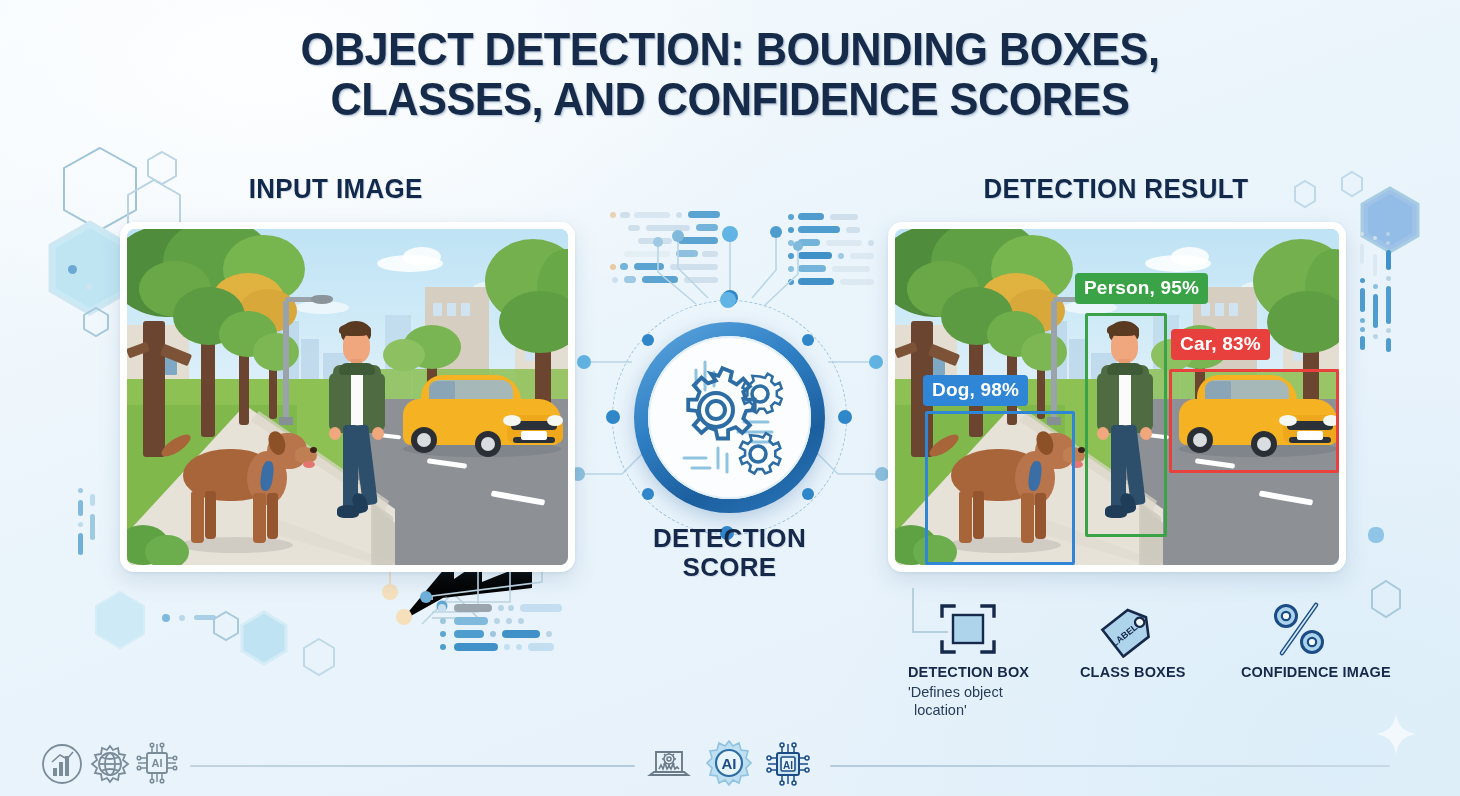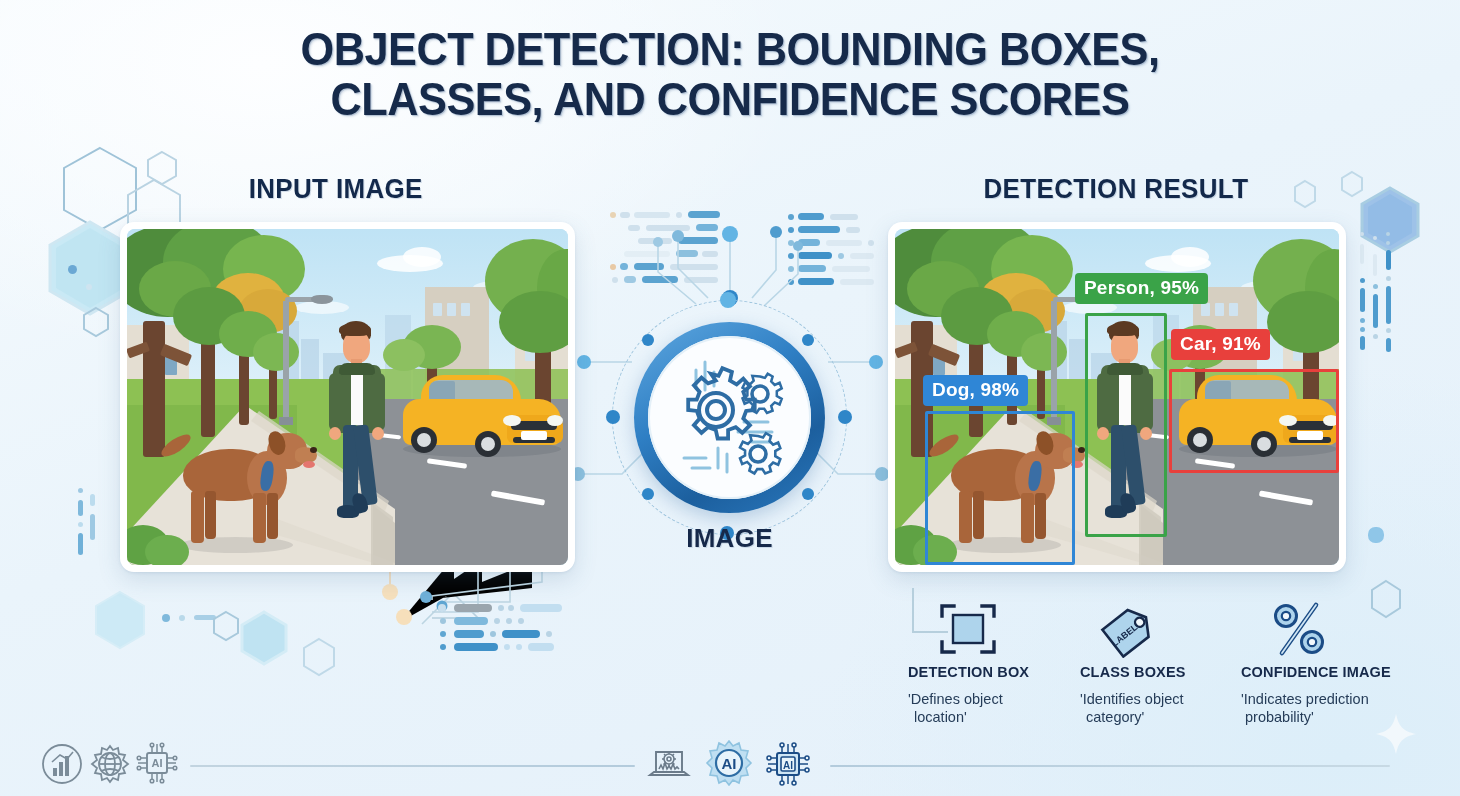--- a/index.html
+++ b/index.html
@@ -163,21 +163,21 @@
   #model-caption span { display:block; }
 
   
   #legend { position:absolute; left:908px; top:600px; width:520px; }
   .leg-item { position:absolute; top:0; }
   .leg-icon { height:58px; position:relative; margin-bottom:6px; }
   .leg-title {
     color:#16294a; font-weight:bold; font-size:14.5px; letter-spacing:.15px;
     white-space:nowrap;
   }
-  .leg-desc { color:#253c58; font-size:14.5px; line-height:18px; margin-top:10px; }
+  .leg-desc { color:#253c58; font-size:14.5px; line-height:18px; margin-top:3px; }
 
   
   .hexo { position:absolute; }
   .bar { position:absolute; border-radius:4px; }
   .dot { position:absolute; border-radius:50%; }
   .sparkle { position:absolute; }
   #divider-l { position:absolute; left:190px; top:765px; width:445px; height:2px;
                background:linear-gradient(90deg,#c2d4e0,#b3cbdc); border-radius:1px; }
   #divider-r { position:absolute; left:830px; top:765px; width:560px; height:2px;
                background:linear-gradient(90deg,#b3cbdc,#c7d9e4); border-radius:1px; }
@@ -648,21 +648,21 @@
       <div class="foliage" style="left:-10px;top:296px;width:52px;height:40px;background:#5fa244;"></div>
       <div class="foliage" style="left:18px;top:306px;width:44px;height:34px;background:#6cae4e;"></div>
 
       <div class="bbox" style="left:30px;top:182px;width:150px;height:154px;border-color:#2f86d6;"></div>
       <div class="bbox-label" style="left:28px;top:146px;background:#2f86d6;">Dog, 98%</div>
 
       <div class="bbox" style="left:190px;top:84px;width:82px;height:224px;border-color:#3aa348;"></div>
       <div class="bbox-label" style="left:180px;top:44px;background:#3aa348;">Person, 95%</div>
 
       <div class="bbox" style="left:274px;top:140px;width:170px;height:104px;border-color:#e8403c;"></div>
-      <div class="bbox-label" style="left:276px;top:100px;background:#e8403c;">Car, 91%</div>
+      <div class="bbox-label" style="left:276px;top:100px;background:#e8403c;">Car, 83%</div>
     </div>
   </div>
 
   <div id="model">
     <div class="ring-dash"></div>
     <div class="ring-outer"></div>
     <div class="ring-inner">
       <svg width="163" height="163" viewBox="0 0 163 163">
 
         <g stroke="#8fc3e0" stroke-width="3" stroke-linecap="round">
@@ -708,21 +708,22 @@
     <div class="node" style="left:108px;top:-8px;width:16px;height:16px;background:#62b4e4;"></div>
     <div class="node" style="left:108px;top:226px;width:14px;height:14px;"></div>
     <div class="node" style="left:-6px;top:110px;width:14px;height:14px;"></div>
     <div class="node" style="left:226px;top:110px;width:14px;height:14px;"></div>
     <div class="node" style="left:30px;top:34px;width:12px;height:12px;"></div>
     <div class="node" style="left:190px;top:34px;width:12px;height:12px;"></div>
     <div class="node" style="left:30px;top:188px;width:12px;height:12px;"></div>
     <div class="node" style="left:190px;top:188px;width:12px;height:12px;"></div>
   </div>
   <div id="model-caption">
-    <span>IMAGE</span>
+    <span>DETECTION</span>
+    <span>SCORE</span>
   </div>
 
   <svg style="position:absolute;left:908px;top:588px;" width="90" height="60" viewBox="0 0 90 60">
     <path d="M5 0 L5 44 L40 44" stroke="#b6cfdd" stroke-width="2" fill="none"></path>
   </svg>
 
   <div id="legend">
 
     <div class="leg-item" style="left:0px; width:160px;">
       <div class="leg-icon">
@@ -747,42 +748,34 @@
       <div class="leg-icon">
         <svg width="62" height="58" viewBox="0 0 62 58" style="position:absolute;left:20px;top:0;">
           <g transform="rotate(-38 31 29)">
             <path d="M10 12 L42 12 L52 29 L42 46 L10 46 Z" fill="#aed4ec" stroke="#16294a" stroke-width="2.6" transform="translate(-2,0)"></path>
             <circle cx="42" cy="29" r="4.6" fill="#f2f8fc" stroke="#16294a" stroke-width="2.4"></circle>
             <text x="22" y="33" font-family="'Liberation Sans',sans-serif" font-size="9" font-weight="bold" fill="#16294a" text-anchor="middle">LABEL</text>
           </g>
         </svg>
       </div>
       <div class="leg-title">CLASS BOXES</div>
-      <div class="leg-desc">
-        <div>'Identifies object</div>
-        <div style="padding-left:6px;">category'</div>
-      </div>
     </div>
 
     <div class="leg-item" style="left:333px; width:190px;">
       <div class="leg-icon">
         <svg width="62" height="58" viewBox="0 0 62 58" style="position:absolute;left:28px;top:0;">
           <circle cx="17" cy="16" r="10.5" fill="#aed4ec" stroke="#1b4c86" stroke-width="3"></circle>
           <circle cx="17" cy="16" r="4.2" fill="#f2f8fc" stroke="#1b4c86" stroke-width="2.2"></circle>
           <circle cx="43" cy="42" r="10.5" fill="#aed4ec" stroke="#1b4c86" stroke-width="3"></circle>
           <circle cx="43" cy="42" r="4.2" fill="#f2f8fc" stroke="#1b4c86" stroke-width="2.2"></circle>
           <path d="M47 5 L13 53" stroke="#1b4c86" stroke-width="4.6" stroke-linecap="round" fill="none"></path>
           <path d="M47 5 L13 53" stroke="#cfe6f5" stroke-width="1.8" stroke-linecap="round" fill="none"></path>
         </svg>
       </div>
       <div class="leg-title">CONFIDENCE IMAGE</div>
-      <div class="leg-desc">
-        <div>'Indicates prediction</div>
-        <div style="padding-left:4px;">probability'</div>
-      </div>
     </div>
   </div>
 
   <div id="divider-l"></div>
   <div id="divider-r"></div>
 
   <svg class="botico" style="left:40px;top:742px;" width="44" height="44" viewBox="0 0 44 44">
     <circle cx="22" cy="22" r="19" fill="none" stroke="#7b8c99" stroke-width="1.8"></circle>
     <g fill="#7b8c99">
       <rect x="13" y="26" width="4" height="8"></rect>

